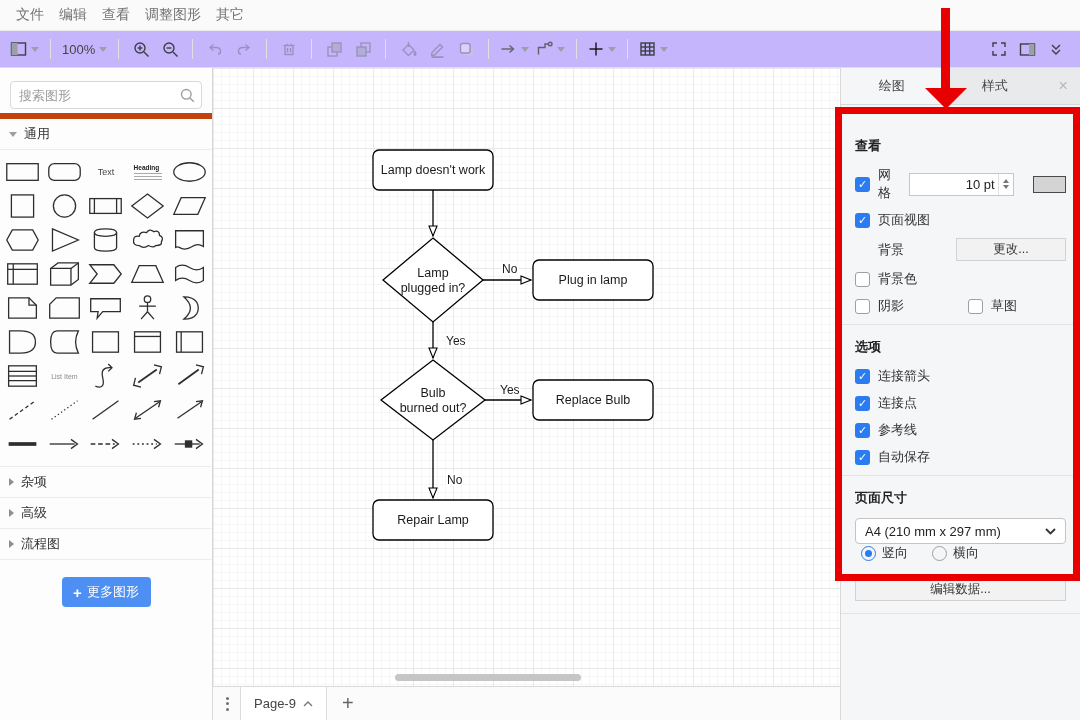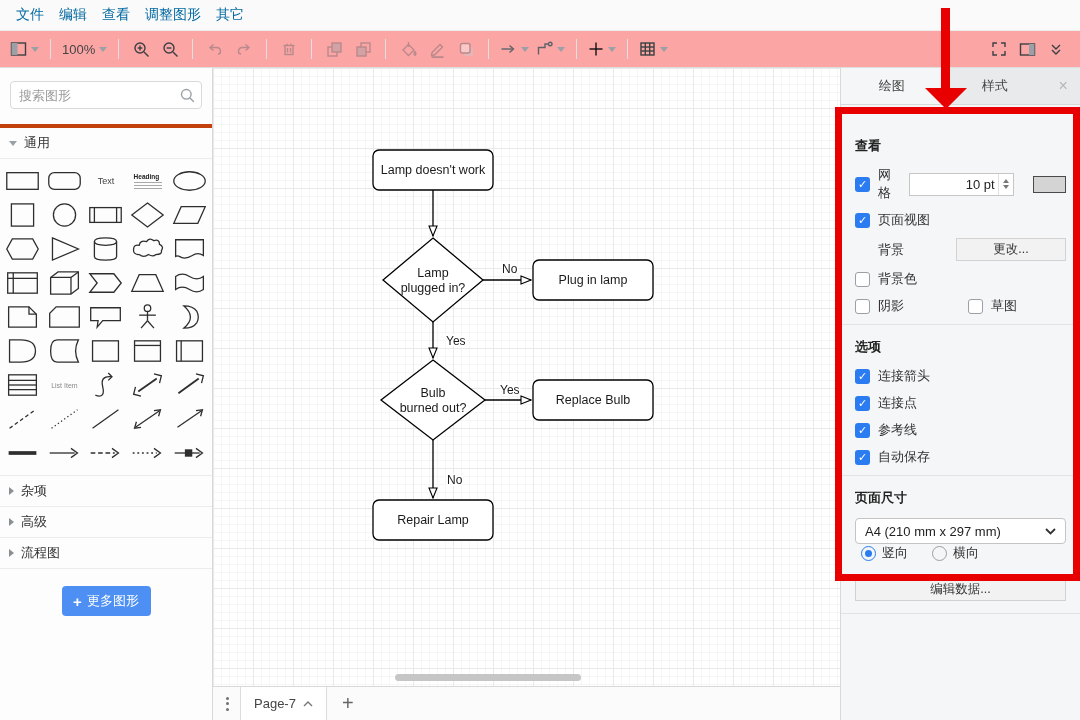--- a/index.html
+++ b/index.html
@@ -1,39 +1,39 @@
 <!DOCTYPE html>
 <html><head>
 <meta charset="utf-8">
 <style>
   * { box-sizing:border-box; margin:0; padding:0; }
   html,body { width:1080px; height:720px; overflow:hidden; }
   body { font-family:"Liberation Sans","DejaVu Sans",sans-serif; background:#fff; position:relative; color:#333; }
 
   
-  .menubar { height:30px; background:#fafafa; display:flex; align-items:center; gap:15px; padding:0 16px; font-size:14px; color:#0369a1; }
+  .menubar { height:30px; background:#fafafa; display:flex; align-items:center; gap:15px; padding:0 16px; font-size:14px; color:#737373; }
   .menu-item { cursor:default; }
-  .toolbar { height:38px; background:#fca5a5; border-top:1px solid #ececec; border-bottom:1px solid #dedede; display:flex; align-items:center; padding:0 10px; gap:7px; }
+  .toolbar { height:38px; background:#c4b5fd; border-top:1px solid #ececec; border-bottom:1px solid #dedede; display:flex; align-items:center; padding:0 10px; gap:7px; }
   .tbtn { height:26px; min-width:22px; display:flex; align-items:center; justify-content:center; gap:4px; color:#5f6368; }
   .tbtn.dis { opacity:.42; }
   .tsep { width:1px; height:20px; background:#e0e0e0; margin:0 4px; }
   .zoomlbl { font-size:13px; color:#444; }
   .car-d { width:0; height:0; border-left:4px solid transparent; border-right:4px solid transparent; border-top:5px solid #9aa0a6; }
   .car-r { width:0; height:0; border-top:4px solid transparent; border-bottom:4px solid transparent; border-left:5px solid #8a8f94; }
   .t-right { margin-left:auto; display:flex; align-items:center; gap:12px; padding-right:6px; }
   svg.ic { display:block; stroke:#5f6368; fill:none; stroke-width:1.4; }
   svg.ic.dark { stroke:#3c4043; }
   svg.ic.black { stroke:#111; }
 
   
   .main { display:flex; height:652px; }
 
   
   .sidebar { width:213px; background:#fdfdfd; border-right:1px solid #d8d8d8; display:flex; flex-direction:column; }
-  .search-row { padding:13px 10px 15px 10px; position:relative; border-bottom:4px solid #c2410c; }
+  .search-row { padding:13px 10px 4px 10px; position:relative; border-bottom:6px solid #c2410c; }
   .search-input { width:100%; height:28px; border:1px solid #d9d9d9; border-radius:4px; background:#fff; font-size:13px; padding:0 26px 0 8px; color:#333; outline:none; }
   .search-input::placeholder { color:#9b9b9b; }
   .search-ic { position:absolute; right:17px; top:20px; }
   .section-h { height:31px; flex:none; display:flex; align-items:center; gap:7px; padding:0 9px; font-size:13px; color:#333; border-bottom:1px solid #ececec; cursor:pointer; }
   .palette { display:grid; grid-template-columns:repeat(5,1fr); padding:5px 2px; border-bottom:1px solid #ececec; }
   .cell { height:34px; display:flex; align-items:center; justify-content:center; cursor:pointer; }
   .cell svg { width:37px; height:28px; stroke:#2e2e2e; fill:none; stroke-width:1.4; }
   .txt-cell { font-size:9px; color:#444; }
   .head-cell { width:28px; display:flex; flex-direction:column; }
   .head-cell span { font-size:6.5px; font-weight:bold; color:#222; }
@@ -605,21 +605,21 @@
       <div class="hscroll"></div>
     </div>
 
     <div class="footer">
       <div class="kebab">
           <i></i>
           <i></i>
           <i></i>
         </div>
       <div class="page-tab">
-        <span>Page-7</span>
+        <span>Page-9</span>
         <svg width="10" height="6" viewBox="0 0 10 6" fill="none" stroke="#777" stroke-width="1.4">
             <polyline points="1,5 5,1 9,5"></polyline>
           </svg>
       </div>
       <span class="add-page">+</span>
     </div>
   </div>
 
   <div class="rightpanel">
     <div class="ptabs">

